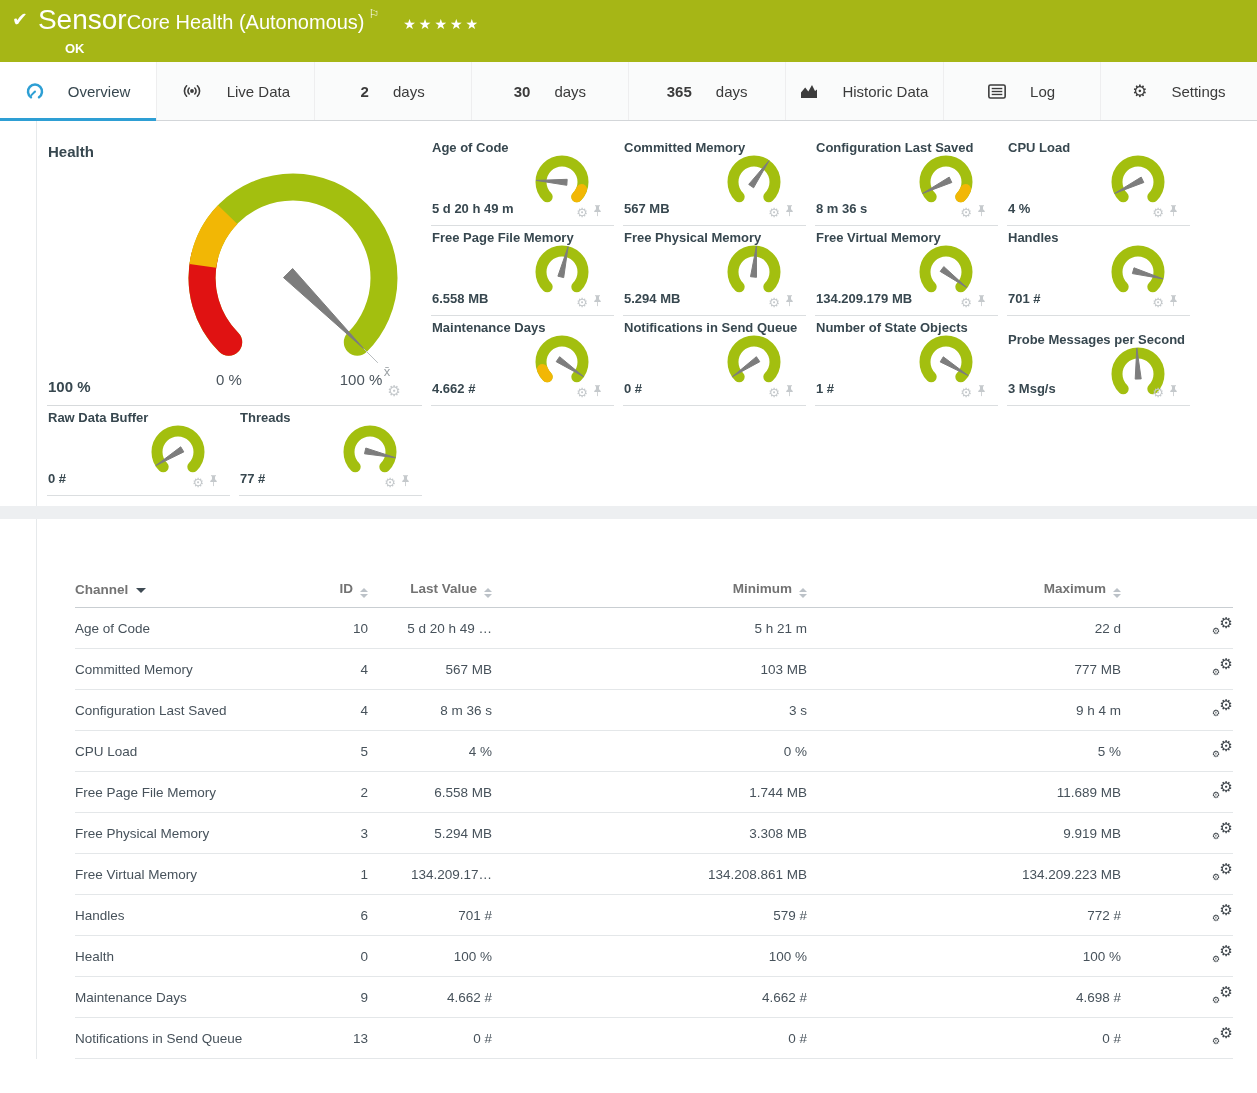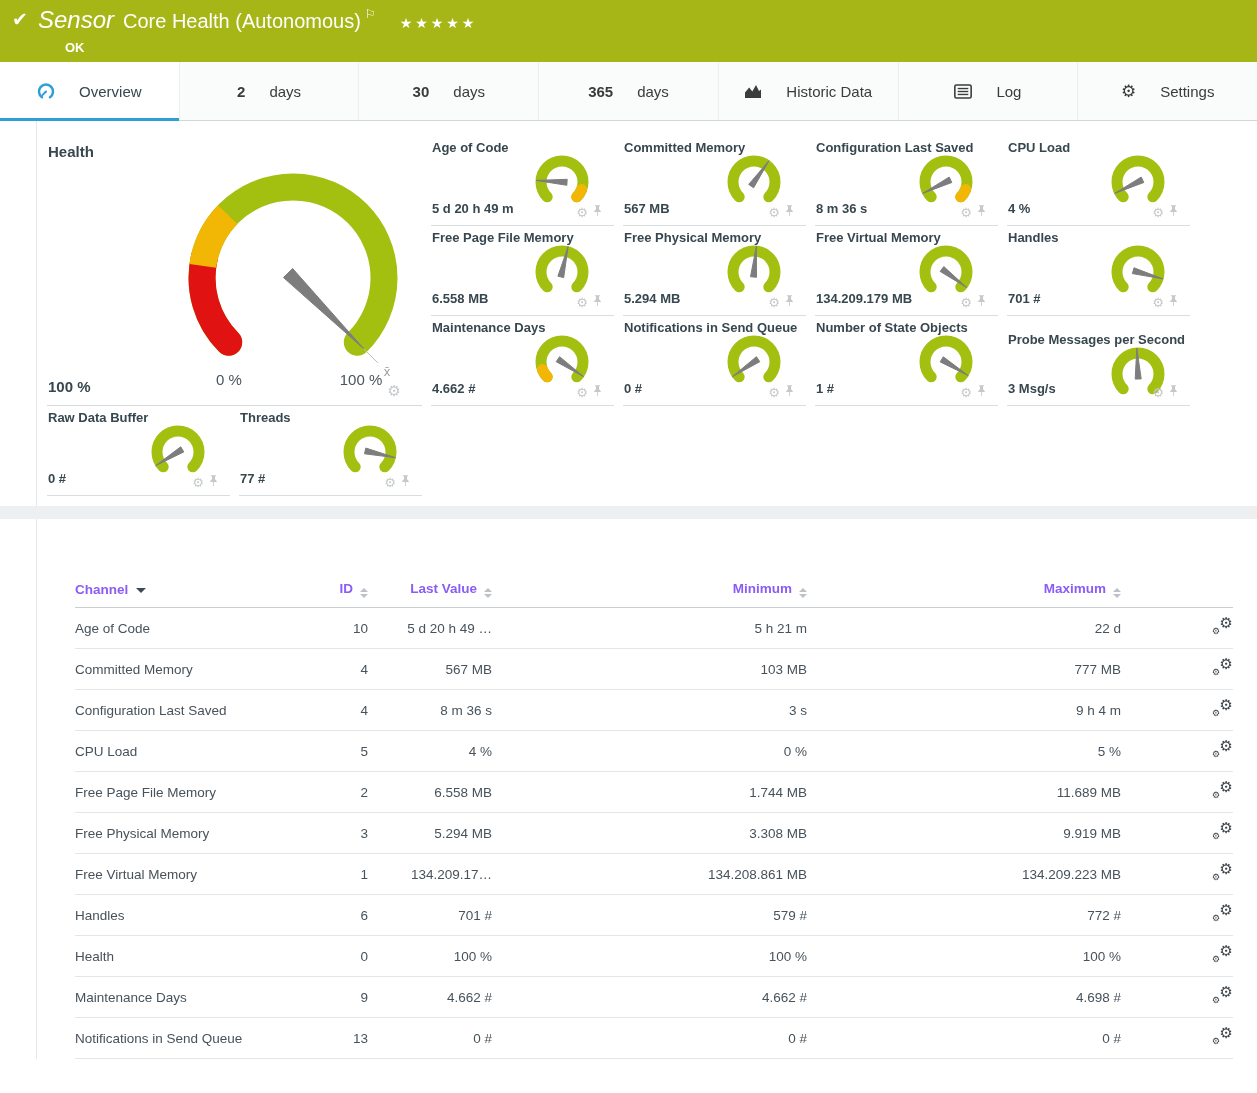--- a/index.html
+++ b/index.html
@@ -5,21 +5,21 @@
   html,body{margin:0;padding:0}
   body{
     width:1257px;height:1093px;overflow:hidden;background:#fff;
     font-family:"Liberation Sans","DejaVu Sans",sans-serif;color:#42505a;
   }
   
   .topbar{height:62px;background:var(--green,#a6b616);color:#fff;display:flex;
     align-items:flex-start;padding:7px 0 0 12px;box-sizing:border-box}
   .check{font-size:19px;font-weight:bold;margin-right:10px;line-height:26px}
   .titleline{display:flex;align-items:baseline;line-height:26px}
-  .kind{font-style:italic;font-size:24px;margin-right:9px}
+  .kind{font-size:28px;}
   .name{font-weight:normal;font-size:20px}
   .flag{font-size:12px;margin-left:4px;align-self:flex-start;line-height:15px;cursor:pointer}
   .stars{font-size:14px;letter-spacing:3px;margin-left:24px;cursor:pointer}
   .statusline{font-weight:bold;font-size:13px;margin:4px 0 0 27px}
   
   .tabs{height:58px;background:#fafbfb;border-bottom:1px solid #d3d6d9;display:flex}
   .tab{flex:1;display:flex;align-items:center;justify-content:center;gap:24px;
     font-size:15px;color:#3b3b3b;position:relative;border-right:1px solid #eeeeef;cursor:pointer}
   .tab:last-child{border-right:none}
   .tab.active{background:#fff;color:#37474f}
@@ -39,21 +39,21 @@
   .gicons .pgear{font-size:13px;line-height:1}
   .health{grid-column:1/3;grid-row:1/4;position:relative;margin-right:9px;border-bottom:1px solid #d7dadc}
   .health .gtitle{font-size:15px;top:7px}
   .health .gvalue{font-size:15px;bottom:10px}
   .health .gsvg{left:0;right:auto;top:14px}
   .health .gicons{right:16px;bottom:7px}
   .band{height:13px;background:#edeff1}
   
   .tablecard{padding:52px 0 0 38px;box-sizing:border-box}
   table{border-collapse:collapse;width:1158px;font-size:13.5px;color:#47525b;table-layout:fixed}
-  th{font-weight:bold;color:#8b5cf6;height:36px;border-bottom:1px solid #c9ced2;text-align:right;padding:0;cursor:pointer}
+  th{font-weight:bold;color:#737373;height:36px;border-bottom:1px solid #c9ced2;text-align:right;padding:0;cursor:pointer}
   th.l,td.l{text-align:left}
   td{height:40px;border-bottom:1px solid #e4e7e9;text-align:right;padding:0;white-space:nowrap;overflow:hidden}
   .sort{display:inline-flex;flex-direction:column;gap:2px;margin-left:7px;vertical-align:1px}
   .sort i{display:block;width:0;height:0;border-left:4px solid transparent;border-right:4px solid transparent}
   .sort i.u{border-bottom:4px solid #bcc2c8}
   .sort i.d{border-top:4px solid #bcc2c8}
   .sorteddown{display:inline-block;width:0;height:0;border-left:5px solid transparent;
     border-right:5px solid transparent;border-top:5px solid #3f4b54;margin-left:8px;vertical-align:1px}
   .gears{position:relative;display:inline-block;width:22px;height:17px;color:#3e454b;cursor:pointer}
   .gears .gb{position:absolute;right:0;top:-3px;font-size:15px;line-height:1}
@@ -80,20 +80,29 @@
 
   <nav class="tabs" id="tabbar">
       <div class="tab active">
         <span class="ticon">
           <svg width="18" height="18" viewBox="0 0 18 18">
             <path d="M4.98 15.23 A7 7 0 1 1 13.02 15.23" stroke="#2e9fd4" stroke-width="2.5" fill="none" stroke-linecap="round"></path>
             <path d="M9 9.5 L5.4 13.1" stroke="#2e9fd4" stroke-width="2" stroke-linecap="round"></path>
           </svg>
         </span>
         <span>Overview</span>
+      </div>
+      <div class="tab">
+        <span class="ticon">
+          <svg width="22" height="16" viewBox="0 0 22 16">
+            <circle cx="11" cy="8" r="1.9" fill="#3c3c3c"></circle>
+            <path d="M8.2 5 A4.2 4.2 0 0 0 8.2 11 M5.6 2.8 A7.3 7.3 0 0 0 5.6 13.2 M13.8 5 A4.2 4.2 0 0 1 13.8 11 M16.4 2.8 A7.3 7.3 0 0 1 16.4 13.2" stroke="#3c3c3c" stroke-width="1.6" fill="none" stroke-linecap="round"></path>
+          </svg>
+        </span>
+        <span>Live Data</span>
       </div>
       <div class="tab">
         <span class="pfx">2</span>
         <span>days</span>
       </div>
       <div class="tab">
         <span class="pfx">30</span>
         <span>days</span>
       </div>
       <div class="tab">

